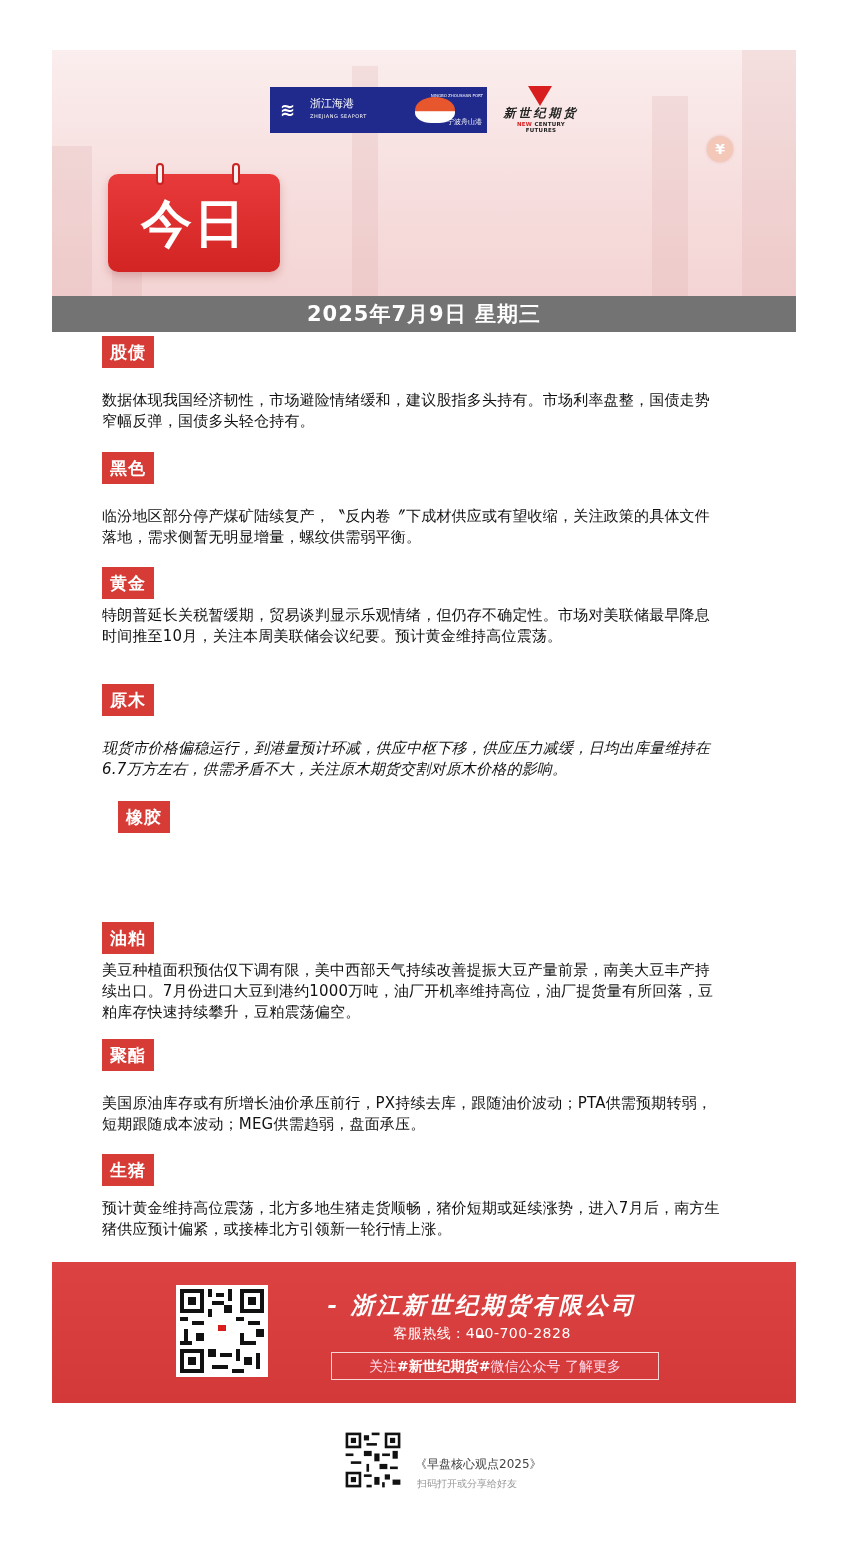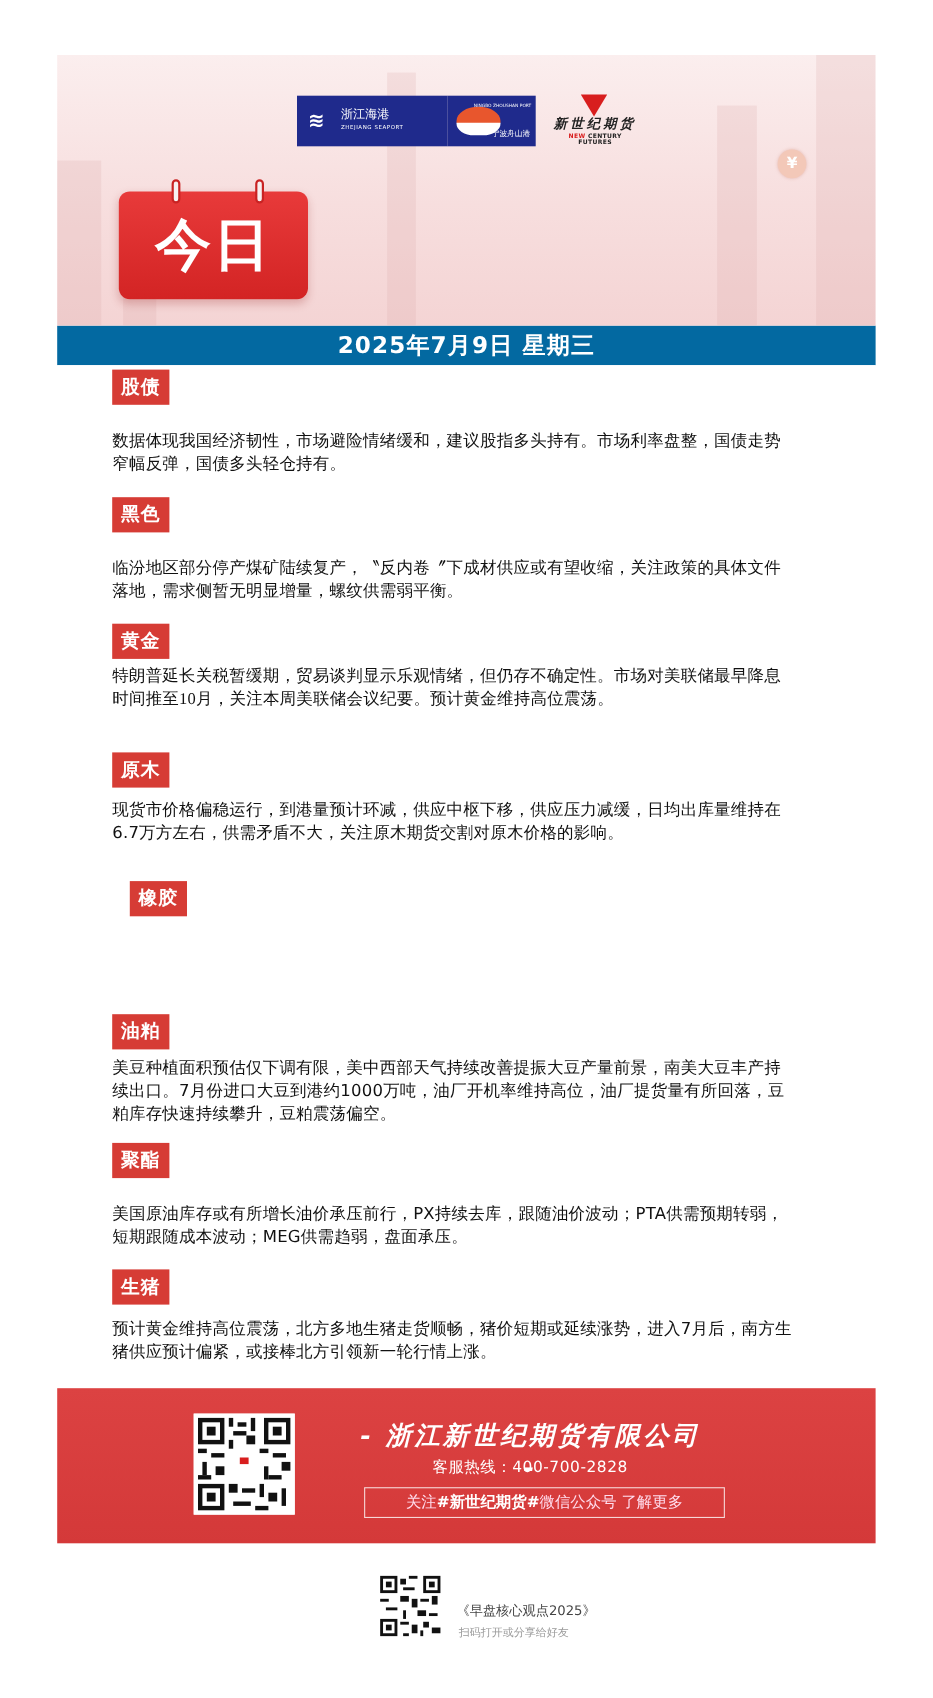--- a/index.html
+++ b/index.html
@@ -13,30 +13,30 @@
   .logo-wave { width:30px; height:22px; margin-left:10px; color:#fff; font-size:18px; line-height:22px; font-weight:bold; }
   .logo-zj { color:#fff; font-size:11px; line-height:12px; }
   .logo-zj small { display:block; font-size:5px; letter-spacing:0.5px; }
   .logo-band2 { position:absolute; left:355px; top:37px; width:80px; height:46px; background:#1f2a8c; }
   .sun { position:absolute; left:8px; top:10px; width:40px; height:26px; border-radius:50% 50% 40% 40%; background:linear-gradient(180deg,#e8562d 0%,#e8562d 55%,#ffffff 56%,#ffffff 100%); }
   .nb-small { position:absolute; right:4px; top:6px; color:#fff; font-size:4px; text-align:right; line-height:5px; }
   .nb-cn { position:absolute; right:5px; bottom:6px; color:#fff; font-size:7px; }
   .nc-logo { position:absolute; left:449px; top:36px; width:80px; height:50px; text-align:center; }
   .nc-mark { width:30px; height:20px; margin:0 auto; position:relative; }
   .nc-mark::before { content:""; position:absolute; left:2px; top:0; width:0; height:0; border-left:12px solid transparent; border-right:12px solid transparent; border-top:20px solid #d81e1e; }
-  .nc-cn { font-family:Liberation Mono, monospace; font-size:12px; font-weight:bold; color:#222; letter-spacing:3px; line-height:15px; font-style:italic;text-align:center; }
+  .nc-cn { font-family:Liberation Serif, serif; font-size:12px; font-weight:bold; color:#222; letter-spacing:3px; line-height:15px; font-style:italic;text-align:center; }
   .nc-en { font-size:5.5px; font-weight:bold; color:#222; letter-spacing:0.3px; }
   .nc-en b { color:#d81e1e; }
   .yen { position:absolute; left:655px; top:86px; width:26px; height:26px; border-radius:50%; background:#f3c8b8; color:#fff; font-size:14px; text-align:center; line-height:26px; font-weight:bold; box-shadow:0 0 3px rgba(200,120,100,0.4); }
   .today { position:absolute; left:56px; top:124px; width:172px; height:98px; background:linear-gradient(180deg,#e83a3a,#d32424); border-radius:10px; box-shadow:0 4px 8px rgba(150,30,30,0.25); }
   .ring { position:absolute; top:-11px; width:8px; height:22px; background:#f7f0f0; border-radius:4px; border:2px solid #c92323; box-sizing:border-box; }
   .today-text { position:absolute; left:0; right:0; top:10px; text-align:center; color:#fff; font-size:51px; font-weight:bold; line-height:80px; letter-spacing:2px; }
   .headline { position:absolute; left:242px; top:110px; color:#3a3a3a; font-size:100px; font-weight:bold; line-height:120px; letter-spacing:-4px;
               text-shadow:0 0 0 #fff, 2px 2px 0 #fff, -2px -2px 0 #fff, 2px -2px 0 #fff, -2px 2px 0 #fff, 3px 6px 10px rgba(120,50,50,0.35); }
-  .date-bar { height:36px; background:#0369a1; color:#fff; text-align:center; font-size:21px; line-height:36px; font-weight:bold; letter-spacing:1px; }
+  .date-bar { height:36px; background:#737373; color:#fff; text-align:center; font-size:21px; line-height:36px; font-weight:bold; letter-spacing:1px; }
   .content { position:relative; background:#fff; }
   .section { position:absolute; left:50px; width:620px; }
   .tag { display:inline-block; background:#d63c35; color:#fff; font-size:17px; line-height:32px; height:32px; padding:0 8px; font-weight:bold; letter-spacing:1px; }
   .body-text { font-size:15px; line-height:21px; color:#111; margin:0; letter-spacing:0.2px; }
   .qr { position:absolute; background:#fff; }
   .qr svg { display:block; }
   .company { position:absolute; left:270px; top:28px; width:320px; text-align:center; color:#fff; font-family:"DejaVu Serif",serif; font-size:23px; font-style:italic; font-weight:bold; letter-spacing:3px; }
   .hotline { position:absolute; left:270px; top:63px; width:320px; text-align:center; color:#fff; font-size:14px; letter-spacing:0.5px; }
   .follow { position:absolute; left:279px; top:90px; width:328px; height:28px; border:1px solid rgba(255,255,255,0.8); box-sizing:border-box; color:#fde; text-align:center; line-height:26px; font-size:14px; }
   .follow b { color:#fff; }
@@ -91,25 +91,25 @@
     <div class="section" style="top:4px;">
       <span class="tag">股债</span>
       <p class="body-text" style="margin-top:22px;">数据体现我国经济韧性，市场避险情绪缓和，建议股指多头持有。市场利率盘整，国债走势窄幅反弹，国债多头轻仓持有。</p>
     </div>
     <div class="section" style="top:120px;">
       <span class="tag">黑色</span>
       <p class="body-text" style="margin-top:22px;">临汾地区部分停产煤矿陆续复产，〝反内卷〞下成材供应或有望收缩，关注政策的具体文件落地，需求侧暂无明显增量，螺纹供需弱平衡。</p>
     </div>
     <div class="section" style="top:235px;">
       <span class="tag">黄金</span>
-      <p class="body-text" style="margin-top:6px;font-family:Liberation Serif, serif;">特朗普延长关税暂缓期，贸易谈判显示乐观情绪，但仍存不确定性。市场对美联储最早降息时间推至10月，关注本周美联储会议纪要。预计黄金维持高位震荡。</p>
+      <p class="body-text" style="margin-top:6px;">特朗普延长关税暂缓期，贸易谈判显示乐观情绪，但仍存不确定性。市场对美联储最早降息时间推至10月，关注本周美联储会议纪要。预计黄金维持高位震荡。</p>
     </div>
     <div class="section" style="top:352px;">
       <span class="tag">原木</span>
-      <p class="body-text" style="margin-top:10px;">现货市价格偏稳运行，到港量预计环减，供应中枢下移，供应压力减缓，日均出库量维持在6.7万方左右，供需矛盾不大，关注原木期货交割对原木价格的影响。</p>
+      <p class="body-text" style="margin-top:22px;font-style:italic;">现货市价格偏稳运行，到港量预计环减，供应中枢下移，供应压力减缓，日均出库量维持在6.7万方左右，供需矛盾不大，关注原木期货交割对原木价格的影响。</p>
     </div>
     <div class="section" style="top:469px;margin-left:16px;">
       <span class="tag">橡胶</span>
     </div>
     <div class="section" style="top:590px;">
       <span class="tag">油粕</span>
       <p class="body-text" style="margin-top:6px;">美豆种植面积预估仅下调有限，美中西部天气持续改善提振大豆产量前景，南美大豆丰产持续出口。7月份进口大豆到港约1000万吨，油厂开机率维持高位，油厂提货量有所回落，豆粕库存快速持续攀升，豆粕震荡偏空。</p>
     </div>
     <div class="section" style="top:707px;">
       <span class="tag">聚酯</span>

